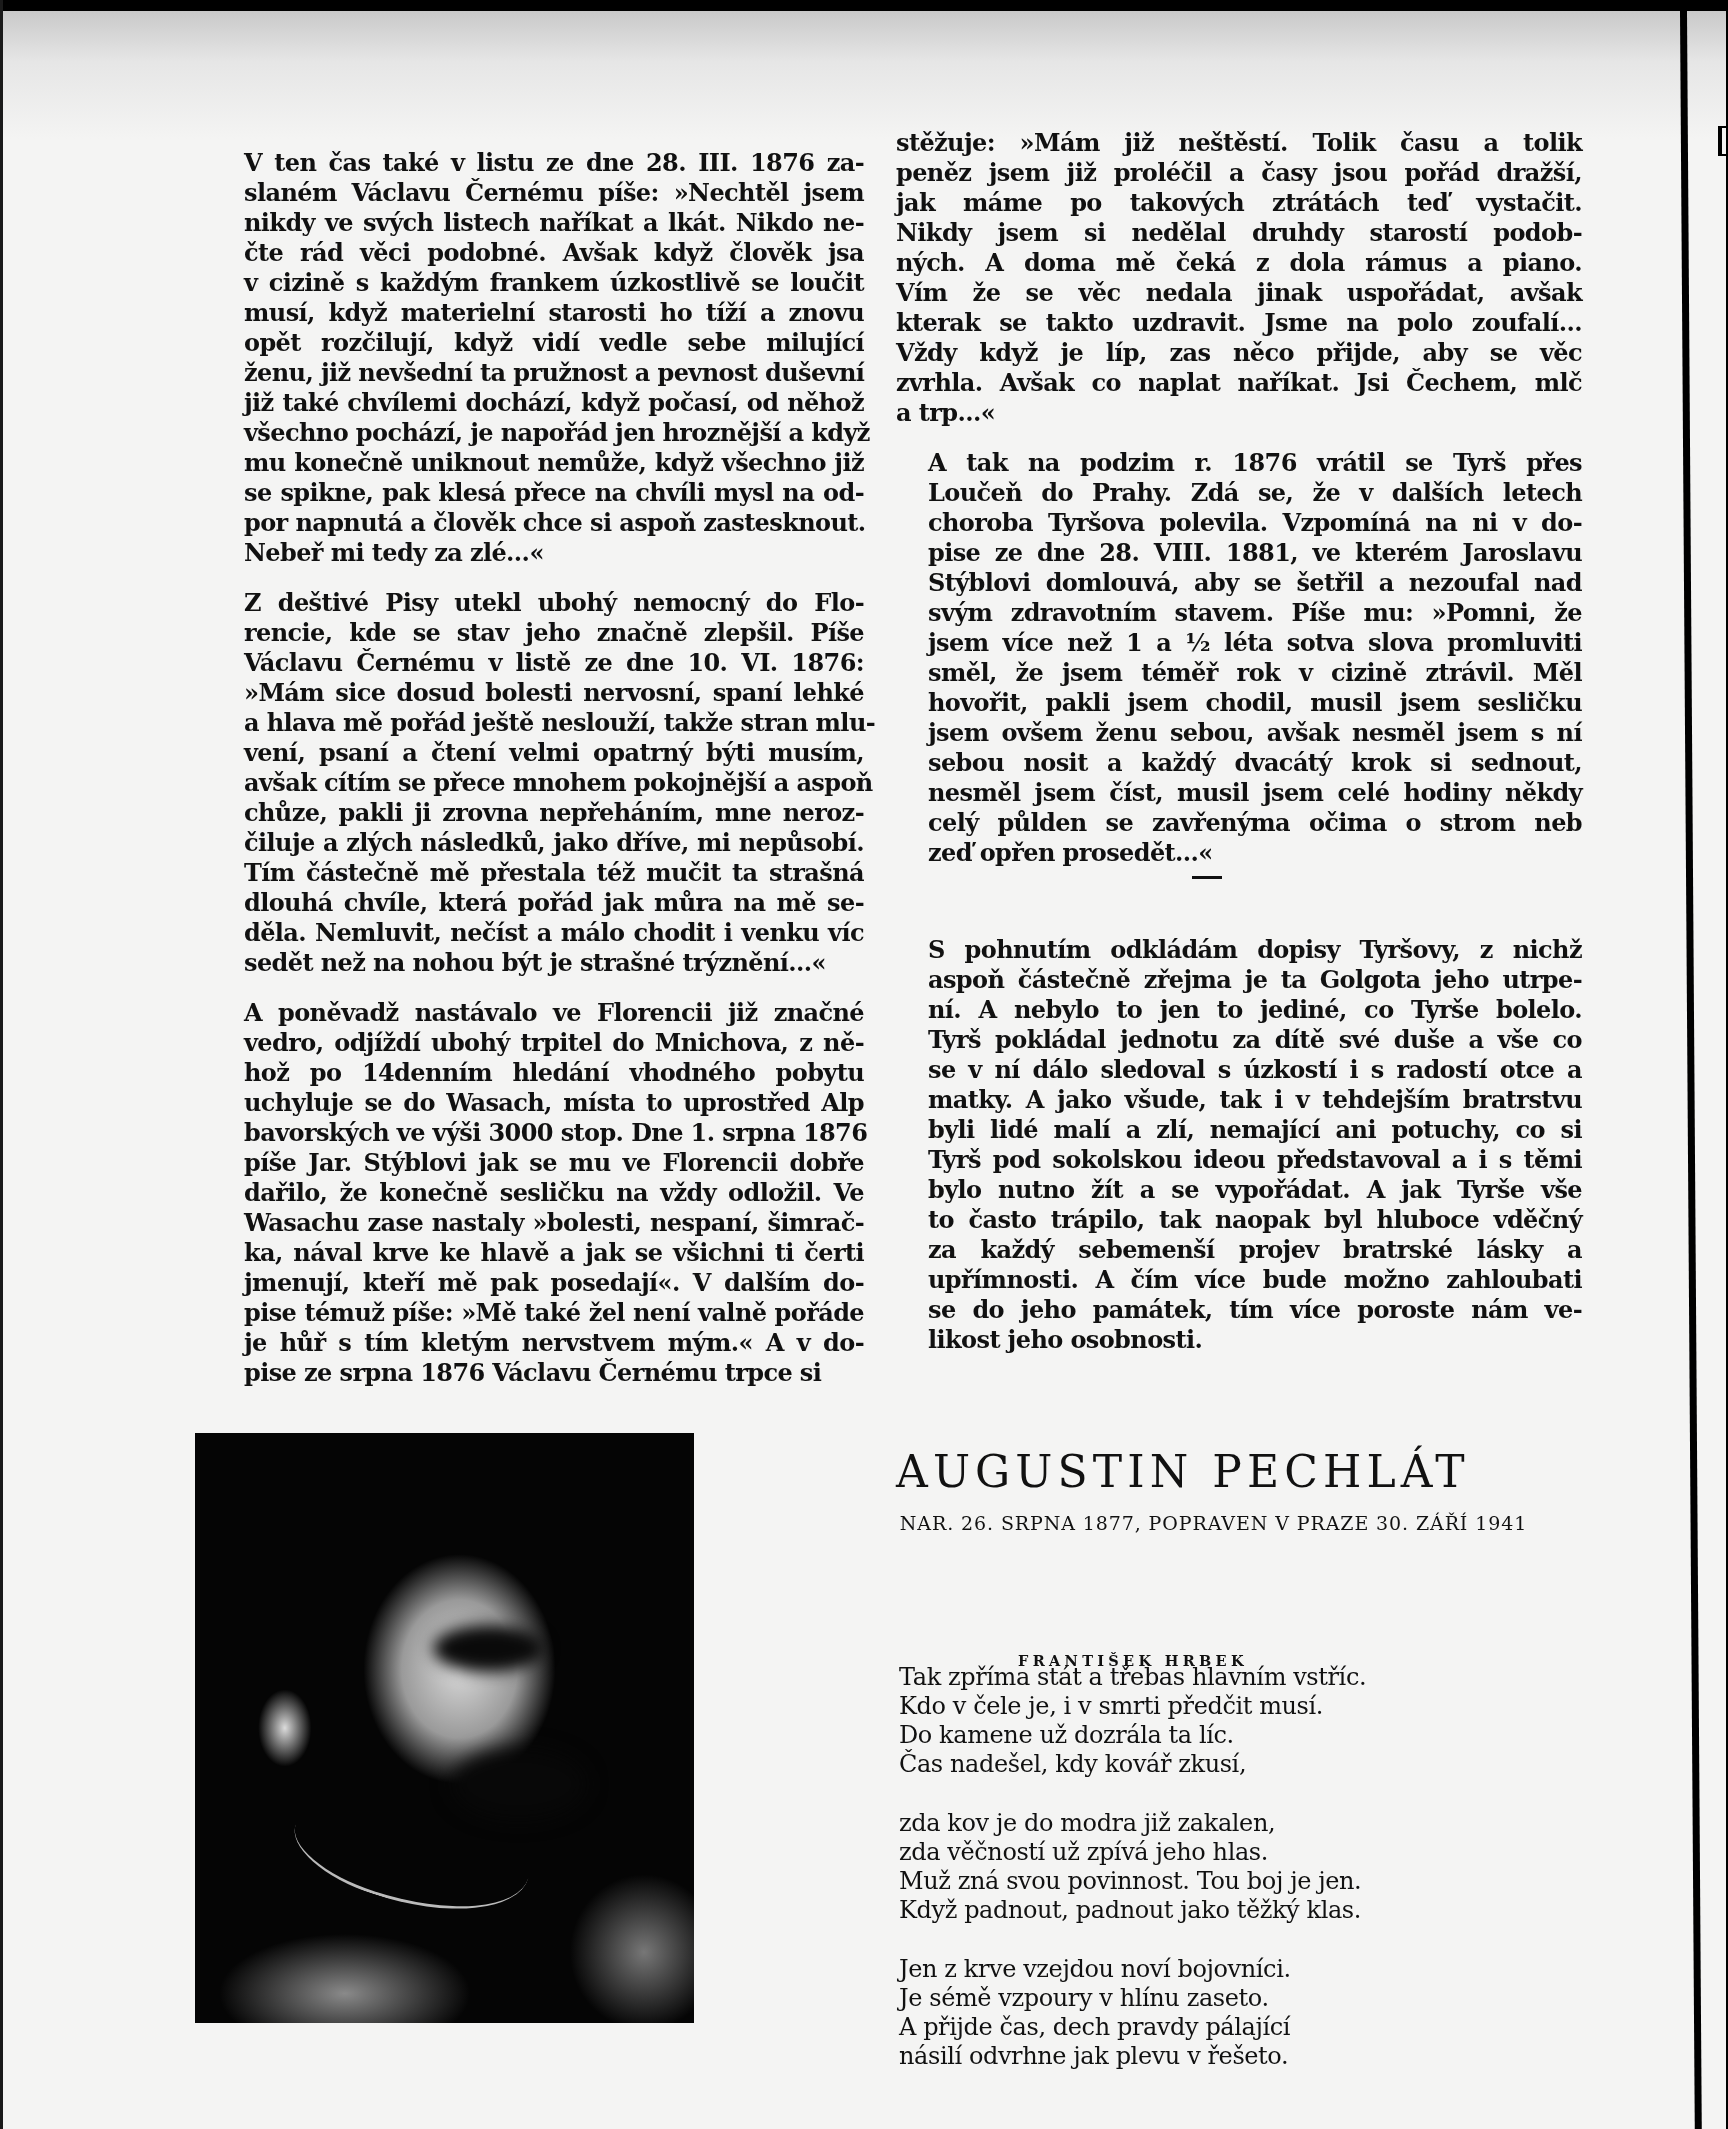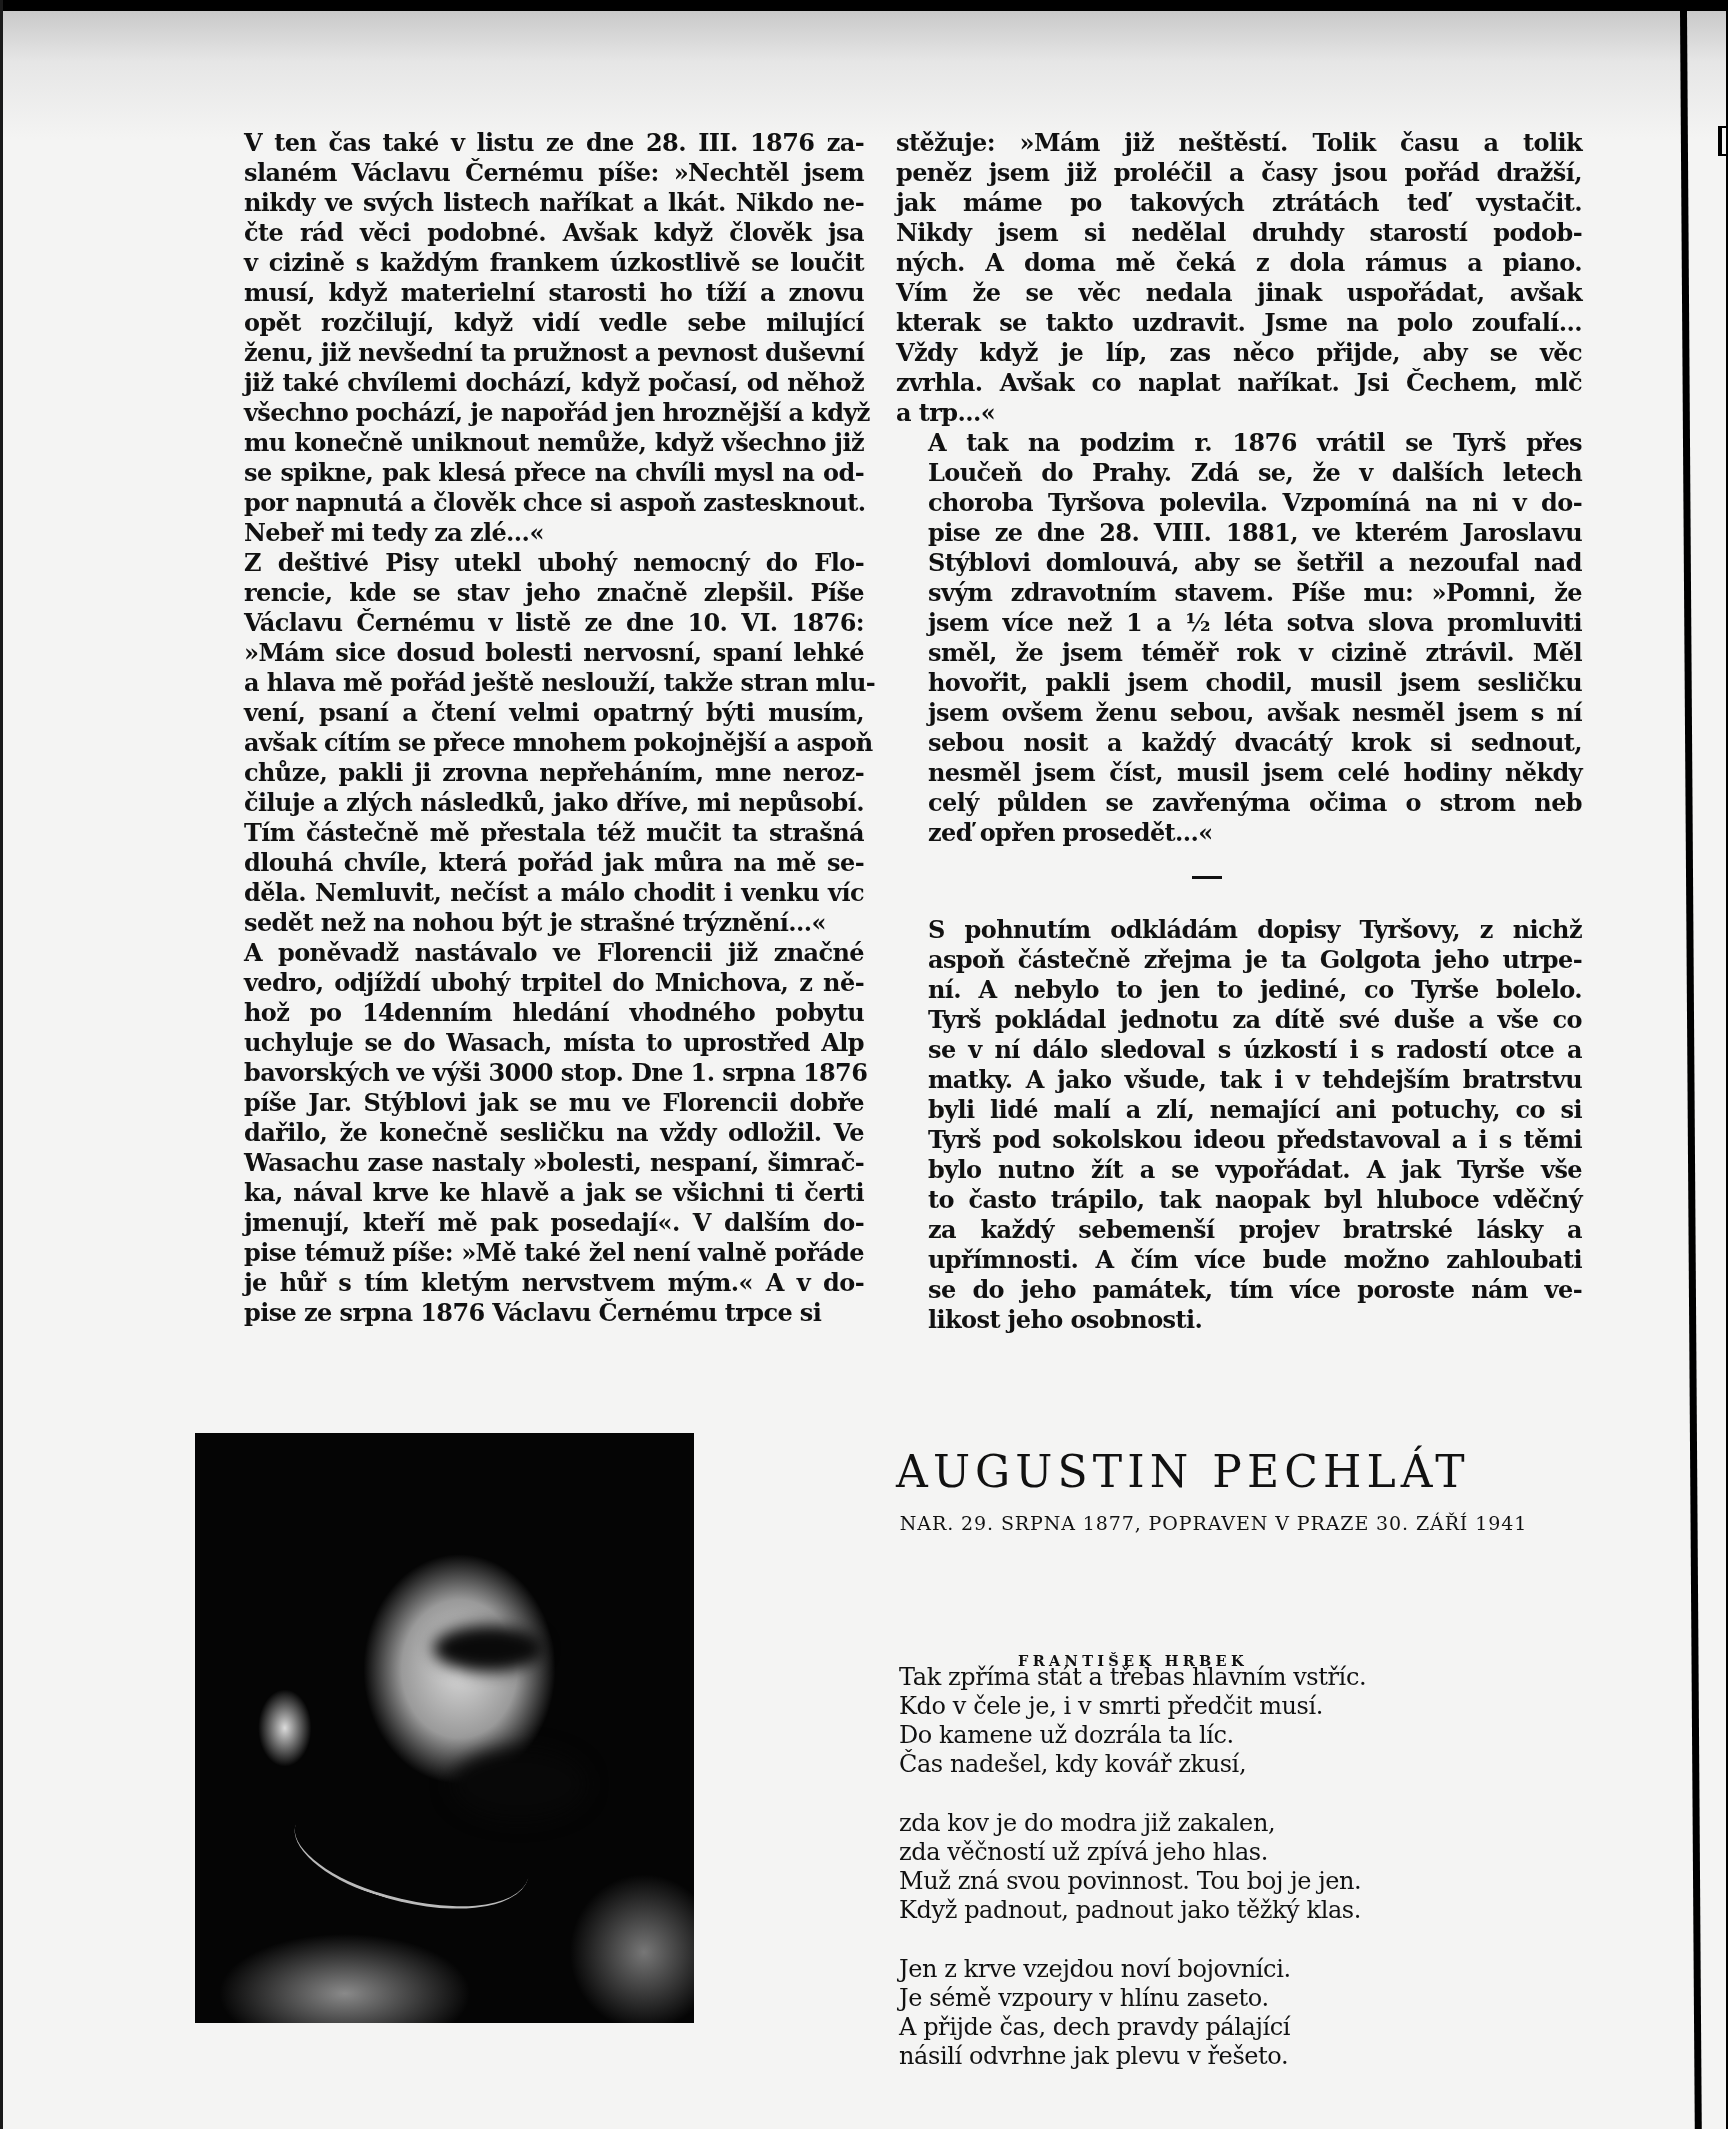--- a/index.html
+++ b/index.html
@@ -34,21 +34,21 @@
   .col {
     position: absolute; top: 128px;
     font-family: "DejaVu Serif", serif;
     font-size: 24px; line-height: 30px;
     text-align: justify; font-weight: bold;
     letter-spacing: -0.6px;
   }
   .col-left { left: 212px; width: 652px; }
   .col-right { left: 896px; width: 686px; }
   .col p { margin: 0; text-indent: 0; }
-  .col p.indent { text-indent: 32px; }
+  .col p.indent { text-indent: 32px; margin-top: 20px; }
   .col .line { display: block; text-align-last: justify; white-space: nowrap; }
   .col .line.last { text-align-last: left; }
   .separator {
     position: absolute; left: 1192px; top: 876px; width: 30px; height: 2.6px; background: #111;
   }
   .photo {
     position: absolute; left: 195px; top: 1433px; width: 499px; height: 590px;
     background:
       radial-gradient(ellipse 128px 153px at 53% 40%, #d8d8d8 0%, #9a9a9a 45%, rgba(0,0,0,0) 75%),
       radial-gradient(ellipse 38px 55px at 18% 50%, #dcdcdc 0%, rgba(0,0,0,0) 70%),
@@ -200,21 +200,21 @@
     </p>
   </div>
 
 <div class="photo">
   <div class="eye-shadow"></div>
   <div class="mouth-shadow"></div>
   <div class="collar"></div>
 </div>
 
 <div class="title">AUGUSTIN PECHLÁT</div>
-<div class="subtitle">NAR. 29. SRPNA 1877, POPRAVEN V PRAZE 30. ZÁŘÍ 1941</div>
+<div class="subtitle">NAR. 26. SRPNA 1877, POPRAVEN V PRAZE 30. ZÁŘÍ 1941</div>
 <div class="author">FRANTIŠEK HRBEK</div>
 
 <div class="poem">
   <div class="stanza">
     <span class="verse">Tak zpříma stát a třebas hlavním vstříc.</span>
     <span class="verse">Kdo v čele je, i v smrti předčit musí.</span>
     <span class="verse">Do kamene už dozrála ta líc.</span>
     <span class="verse">Čas nadešel, kdy kovář zkusí,</span>
   </div>
   <div class="stanza">

